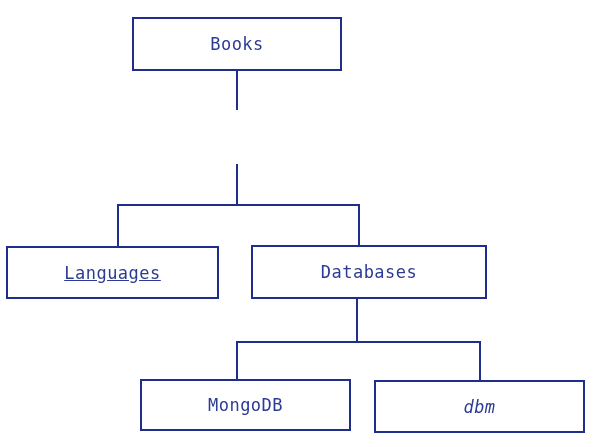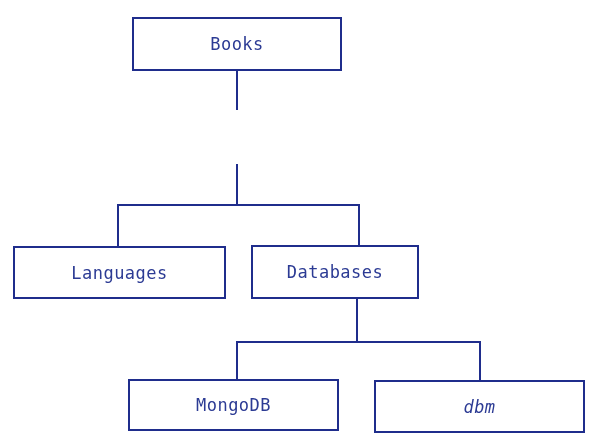--- a/index.html
+++ b/index.html
@@ -29,23 +29,23 @@
     letter-spacing: 0.5px;
     white-space: nowrap;
   }
   .edge {
     position: absolute;
     background: #1f2d8c;
   }
   
   .n-books        { left:132px; top:17px;  width:210px; height:54px; }
   .n-programming  { left:132px; top:110px; width:210px; height:54px; }
-  .n-languages    { left:13px;  top:246px; width:213px; height:53px; }
-  .n-databases    { left:251px; top:245px; width:168px; height:54px; }
-  .n-mongodb      { left:128px; top:379px; width:211px; height:52px; }
+  .n-languages    { left:6px;  top:246px; width:213px; height:53px;text-decoration:underline; }
+  .n-databases    { left:251px; top:245px; width:236px; height:54px; }
+  .n-mongodb      { left:140px; top:379px; width:211px; height:52px; }
   .n-dbm          { left:374px; top:380px; width:211px; height:53px;font-style:italic; }
   
   .e-books-prog       { left:236px; top:71px;  width:2px;   height:39px; }
   .e-prog-drop        { left:236px; top:164px; width:2px;   height:40px; }
   .e-split1-h         { left:117px; top:204px; width:243px; height:2px; }
   .e-split1-left      { left:117px; top:204px; width:2px;   height:42px; }
   .e-split1-right     { left:358px; top:204px; width:2px;   height:41px; }
   .e-db-drop          { left:356px; top:299px; width:2px;   height:42px; }
   .e-split2-h         { left:236px; top:341px; width:245px; height:2px; }
   .e-split2-left      { left:236px; top:341px; width:2px;   height:38px; }

